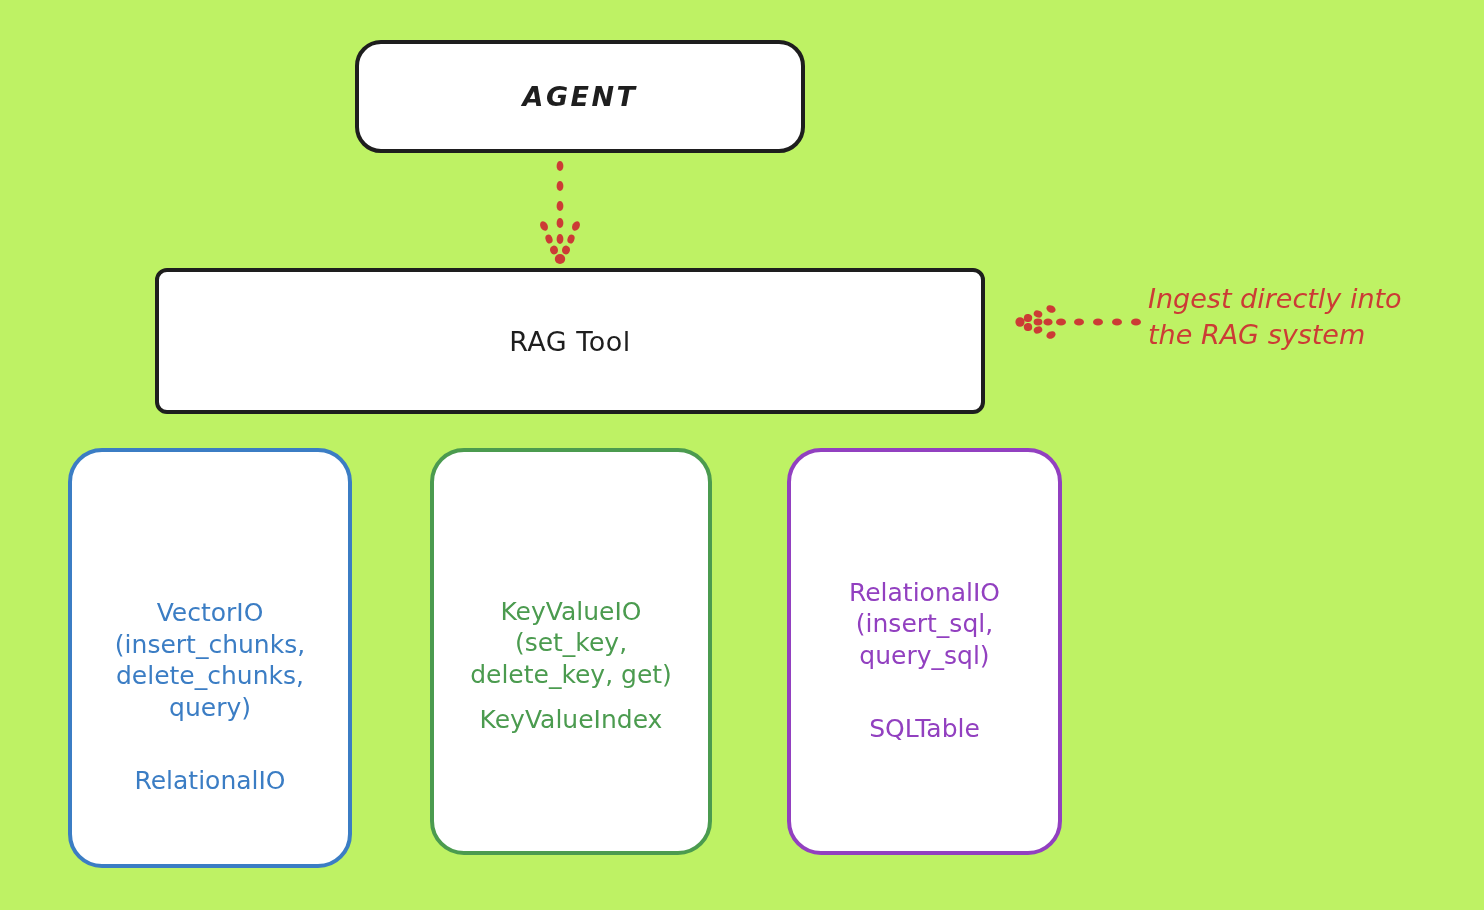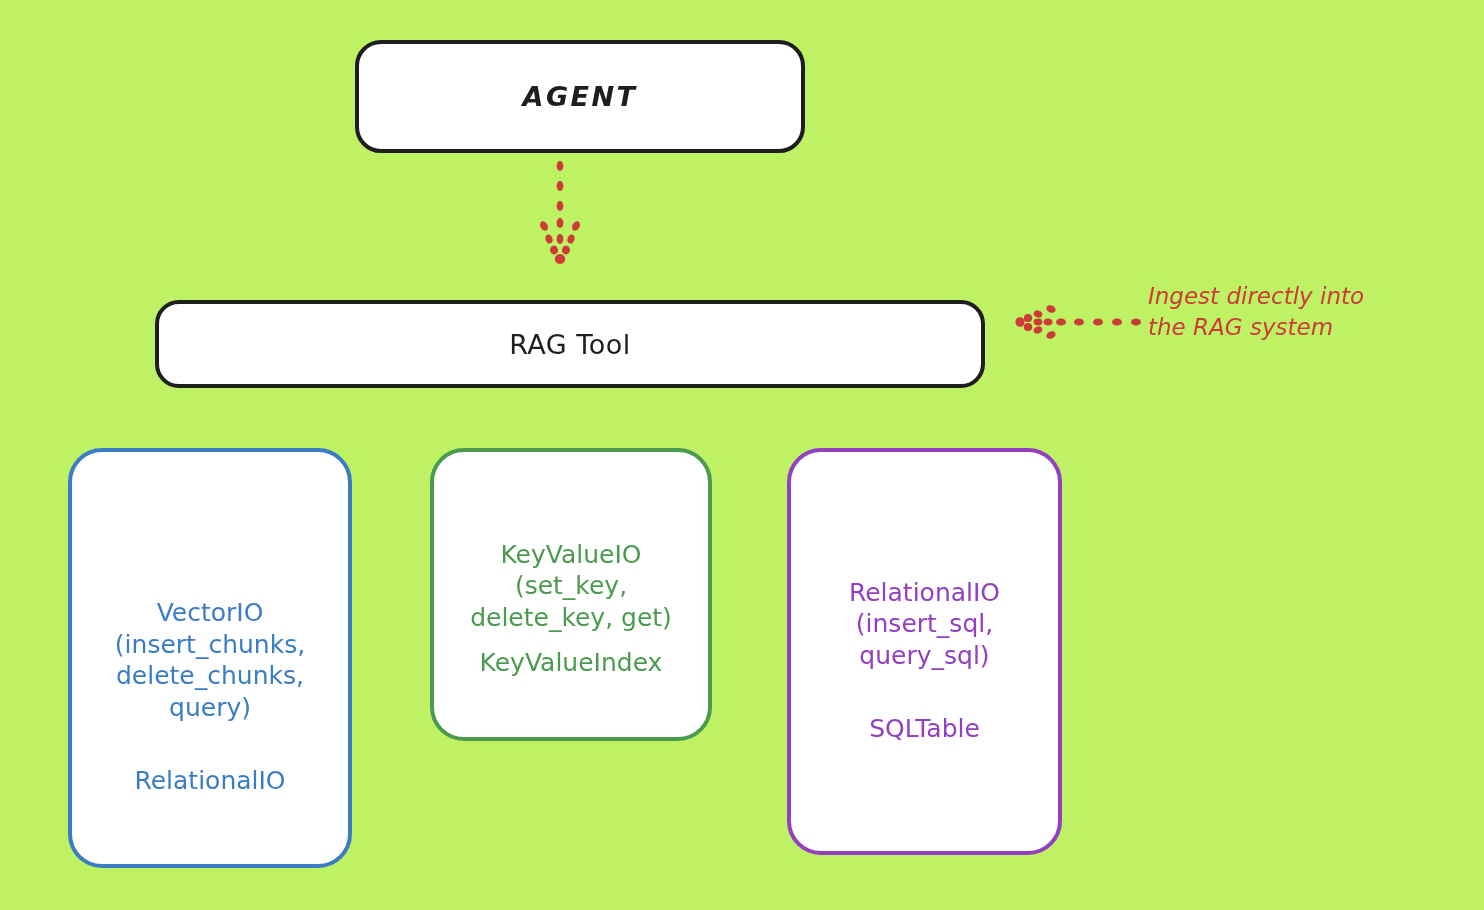--- a/index.html
+++ b/index.html
@@ -46,24 +46,23 @@
     font-size: 27px;
     letter-spacing: 2.5px;
     color: #1e1e1e;
   }
 
   
   #rag-box {
     left: 155px;
     top: 268px;
     width: 830px;
-    height: 88px;
+    height: 146px;
     border: 4px solid #1e1e1e;
-    border-radius: 24px;
-    margin-top: 32px;
+    border-radius: 12px;
   }
   #rag-label {
     font-family: "DejaVu Sans", sans-serif;
     font-size: 27px;
     letter-spacing: 0.5px;
     color: #1e1e1e;
   }
 
   
   .provider {
@@ -91,21 +90,21 @@
     height: 420px;
     border-color: #3b7dc4;
   }
   #vector-box .api, #vector-box .store { color: #3b7dc4; }
   #vector-box .api { margin-top: 78px; }
 
   #keyvalue-box {
     left: 430px;
     top: 448px;
     width: 282px;
-    height: 293px;
+    height: 407px;
     border-color: #4b9b4f;
   }
   #keyvalue-box .api, #keyvalue-box .store { color: #4b9b4f; margin-top: 14px; }
   #keyvalue-box .api { margin-top: 28px; }
 
   #relational-box {
     left: 787px;
     top: 448px;
     width: 275px;
     height: 407px;
@@ -132,21 +131,21 @@
     height: 48px;
   }
 
   
   #ingest-note {
     position: absolute;
     left: 1148px;
     top: 281px;
     width: 330px;
     color: #cc3b35;
-    font-size: 23px;
+    font-size: 27px;
     line-height: 1.34;
     font-style: italic;
     white-space: pre-line;
   }
 </style>
 </head>
 <body>
 
 <div id="canvas">
 

